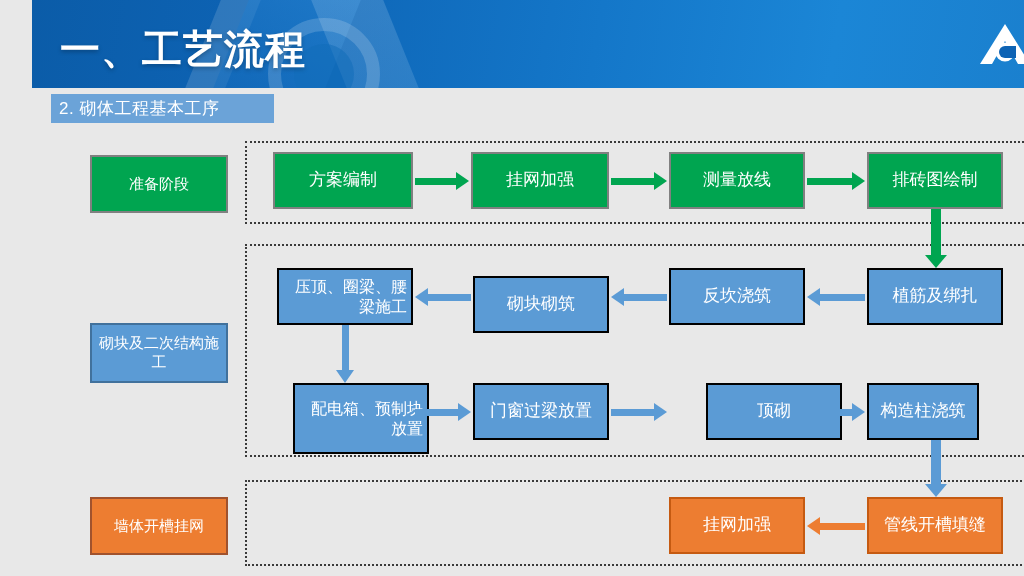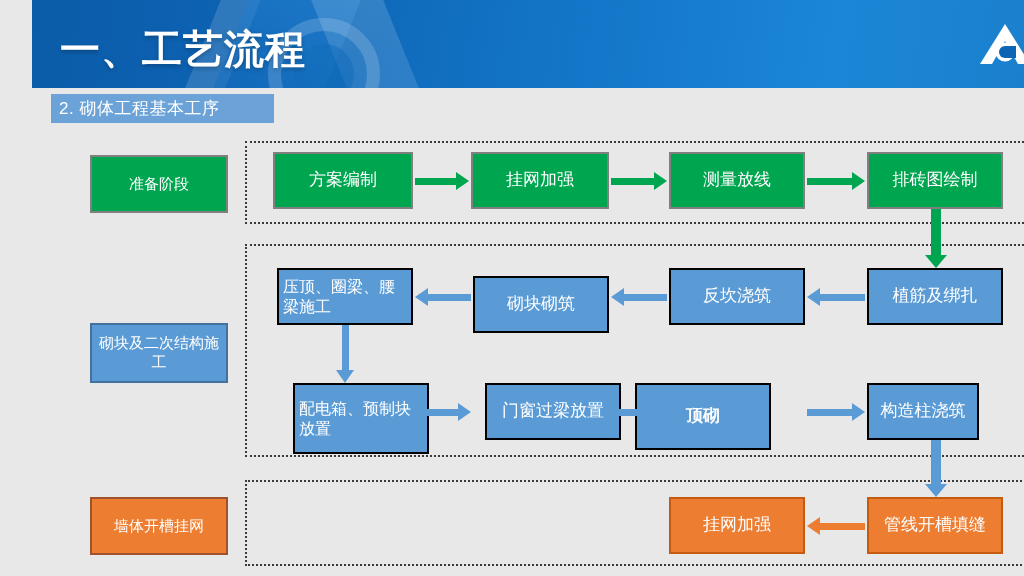--- a/index.html
+++ b/index.html
@@ -58,21 +58,21 @@
     text-align: center; color: #ffffff; font-size: 15px; line-height: 1.25;
     padding: 2px 4px;
   }
   .stage.green  { background: #00A550; border: 2px solid #808080; }
   .stage.blue   { background: #5B9BD5; border: 2px solid #41719C; }
   .stage.orange { background: #ED7D31; border: 2px solid #A0522D; }
 
   
   .node {
     position: absolute; display: flex; align-items: center; justify-content: center;
-    text-align: left; color: #ffffff; line-height: 1.22;
+    text-align: right; color: #ffffff; line-height: 1.22;
     font-size: 17px; padding: 2px 4px;
   }
   .node.green  { background: #00A550; border: 2px solid #808080; }
   .node.blue   { background: #5B9BD5; border: 2px solid #000000; }
   .node.orange { background: #ED7D31; border: 2px solid #C55A11; }
   .node.two-line { font-size: 16px; }
 
   
   .arrow { position: absolute; }
   .arrow .shaft { position: absolute; }
@@ -183,22 +183,22 @@
     <div class="shaft" style="width:46px;"></div>
       <div class="head"></div>
   </div>
 
   <div class="arrow ar-d c-blue" style="left:303px; top:325px; width:20px; height:58px;">
     <div class="shaft" style="height:45px;"></div>
       <div class="head"></div>
   </div>
 
   <div class="node blue two-line" style="left:261px; top:383px; width:136px; height:71px;">配电箱、预制块放置</div>
-  <div class="node blue" style="left:453px; top:383px; width:136px; height:57px;">门窗过梁放置</div>
-  <div class="node blue" style="left:603px; top:383px; width:136px; height:67px;font-weight:bold;">顶砌</div>
+  <div class="node blue" style="left:441px; top:383px; width:136px; height:57px;">门窗过梁放置</div>
+  <div class="node blue" style="left:674px; top:383px; width:136px; height:57px;">顶砌</div>
   <div class="node blue" style="left:835px; top:383px; width:112px; height:57px;">构造柱浇筑</div>
 
   <div class="arrow ar-r c-blue" style="left:383px; top:403px; width:56px; height:18px;">
     <div class="shaft" style="width:44px;"></div>
       <div class="head"></div>
   </div>
   <div class="arrow ar-r c-blue" style="left:579px; top:403px; width:56px; height:18px;">
     <div class="shaft" style="width:44px;"></div>
       <div class="head"></div>
   </div>

